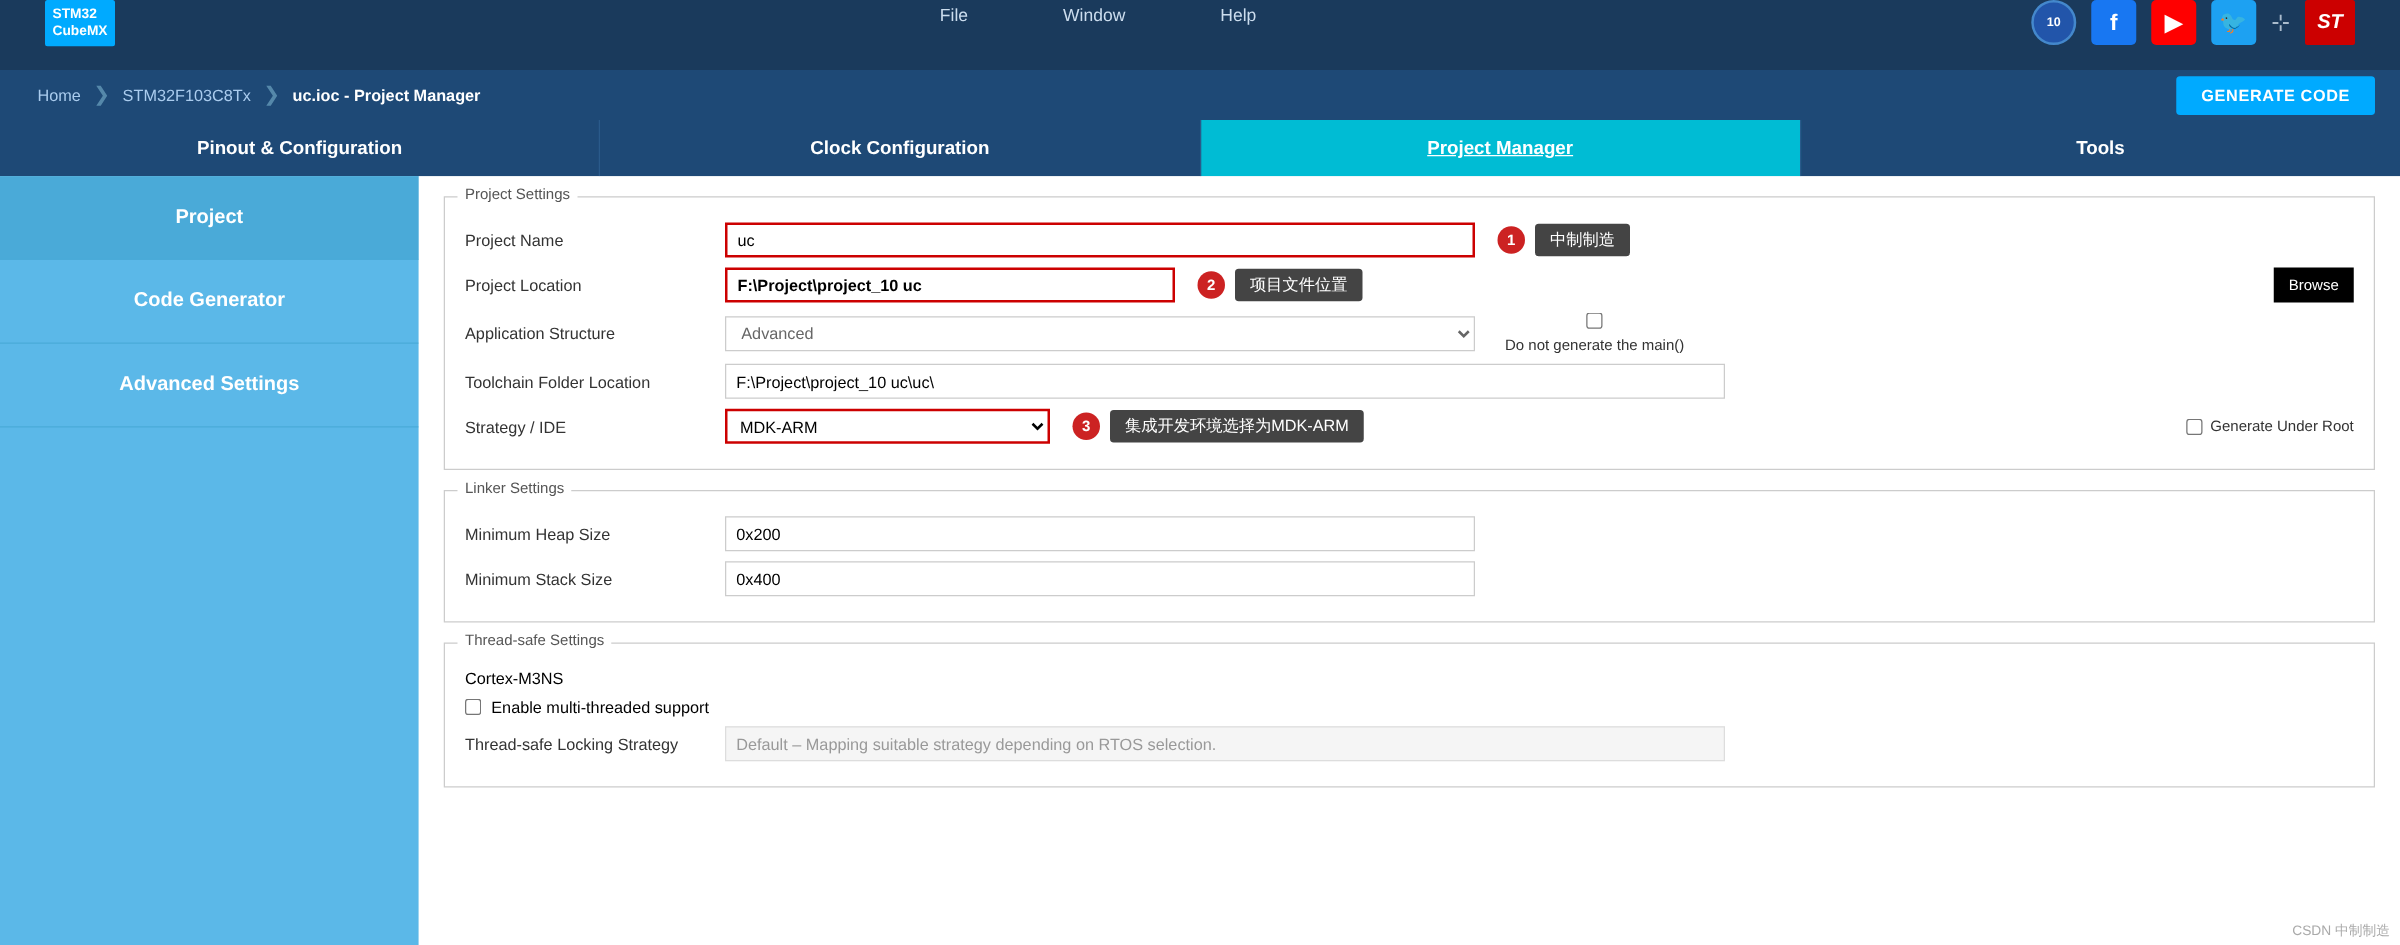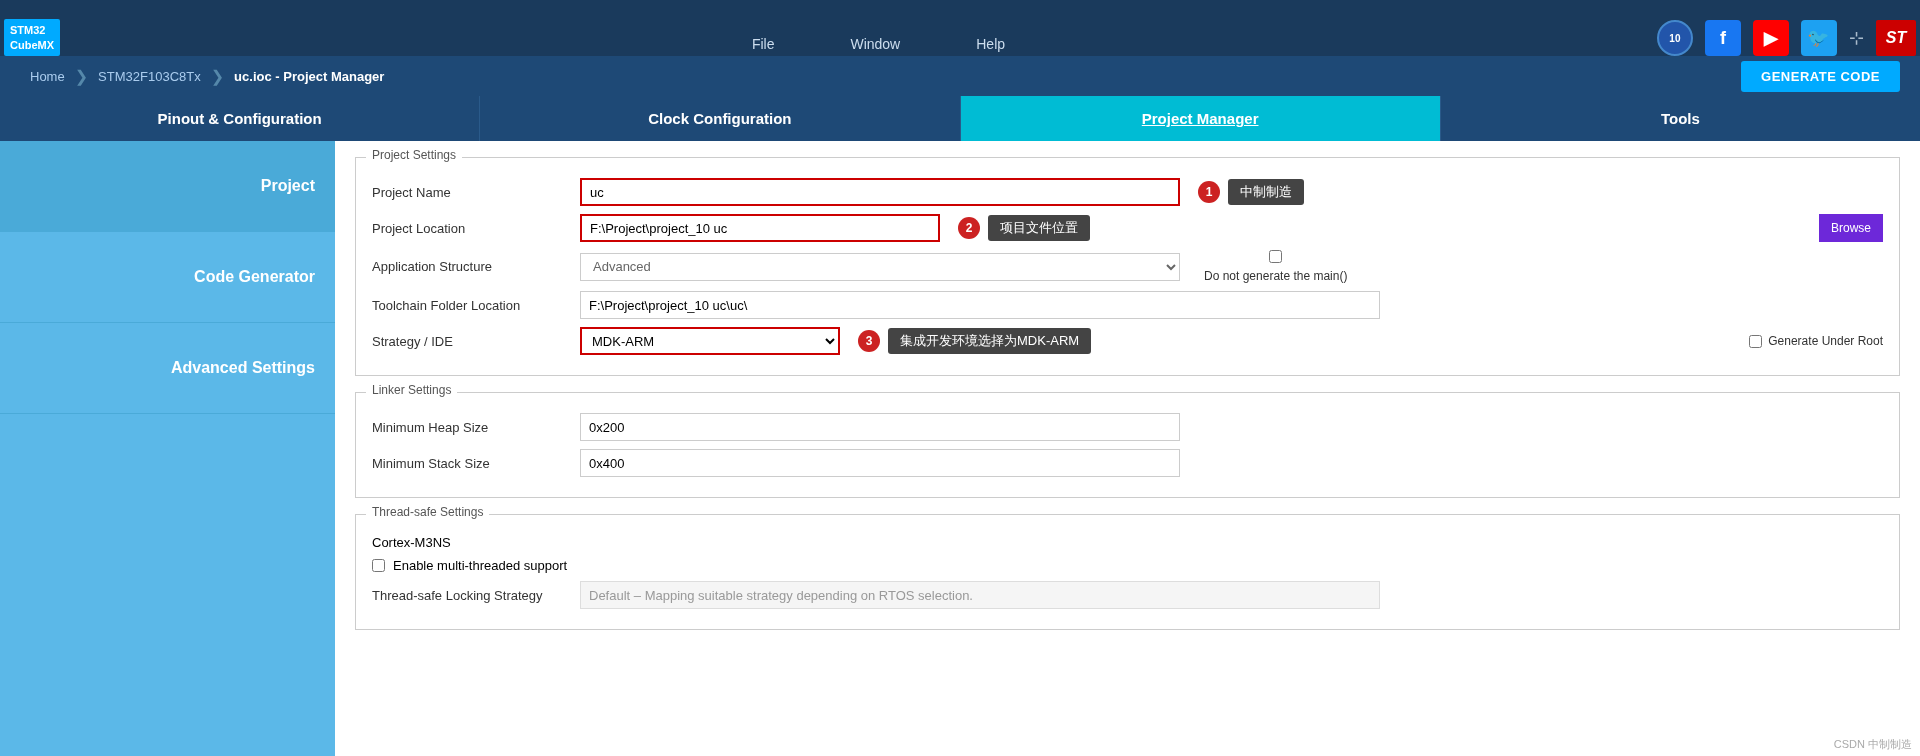--- a/index.html
+++ b/index.html
@@ -3,22 +3,22 @@
   <meta charset="utf-8">
   <style>
     * { box-sizing: border-box; margin: 0; padding: 0; }
     body { font-family: Arial, sans-serif; font-size: 13px; background: #f0f0f0; width: 1920px; min-height: 756px; }
 
     
     .top-navbar {
       background: #1a3a5c;
       height: 56px;
       display: flex;
-      align-items: flex-end;
-      padding: 0 4px;
+      align-items: flex-start;
+      padding: 0 36px;
       gap: 12px;
     }
     .logo-area {
       display: flex;
       align-items: center;
       gap: 8px;
       margin-right: 40px;
     }
     .logo-box {
       background: #00aaff;
@@ -146,25 +146,25 @@
     }
 
     
     .sidebar {
       width: 335px;
       background: #5bb8e8;
       display: flex;
       flex-direction: column;
     }
     .sidebar-item {
-      padding: 36px 20px;
+      padding: 24px 20px;
       color: white;
       font-size: 16px;
       font-weight: bold;
-      text-align: right;
+      text-align: center;
       cursor: pointer;
       border-bottom: 1px solid #4aaad8;
     }
     .sidebar-item.active {
       background: #4aaad8;
     }
 
     
     .main-content {
       flex: 1;
@@ -238,21 +238,21 @@
       max-width: 260px;
       height: 28px;
       border: 1px solid #cc0000;
       padding: 2px 6px;
       font-size: 13px;
       background: white;
       outline: none;
       border: 2px solid #cc0000;
     }
     .browse-btn {
-      background: #6d28d9;
+      background: #000000;
       color: white;
       border: none;
       padding: 5px 12px;
       font-size: 12px;
       cursor: pointer;
       height: 28px;
     }
     .checkbox-label {
       display: flex;
       align-items: center;
@@ -353,21 +353,21 @@
         <span class="form-label">Project Name</span>
         <input class="form-input highlighted" type="text" value="uc" style="">
         <span style="margin-left:10px;" class="annotation">
           <span class="bubble">1</span>
           <span class="tooltip-box">中制制造</span>
         </span>
       </div>
 
       <div class="form-row">
         <span class="form-label">Project Location</span>
-        <input class="form-input highlighted" type="text" value="F:\Project\project_10 uc" style="max-width: 360px;">
+        <input class="form-input highlighted" type="text" value="F:\Project\project_10 uc" style="max-width: 360px; font-weight: bold;">
         <span style="margin-left:10px;" class="annotation">
           <span class="bubble">2</span>
           <span class="tooltip-box">项目文件位置</span>
         </span>
         <span style="flex:1"></span>
         <button class="browse-btn">Browse</button>
       </div>
 
       <div class="form-row">
         <span class="form-label">Application Structure</span>

